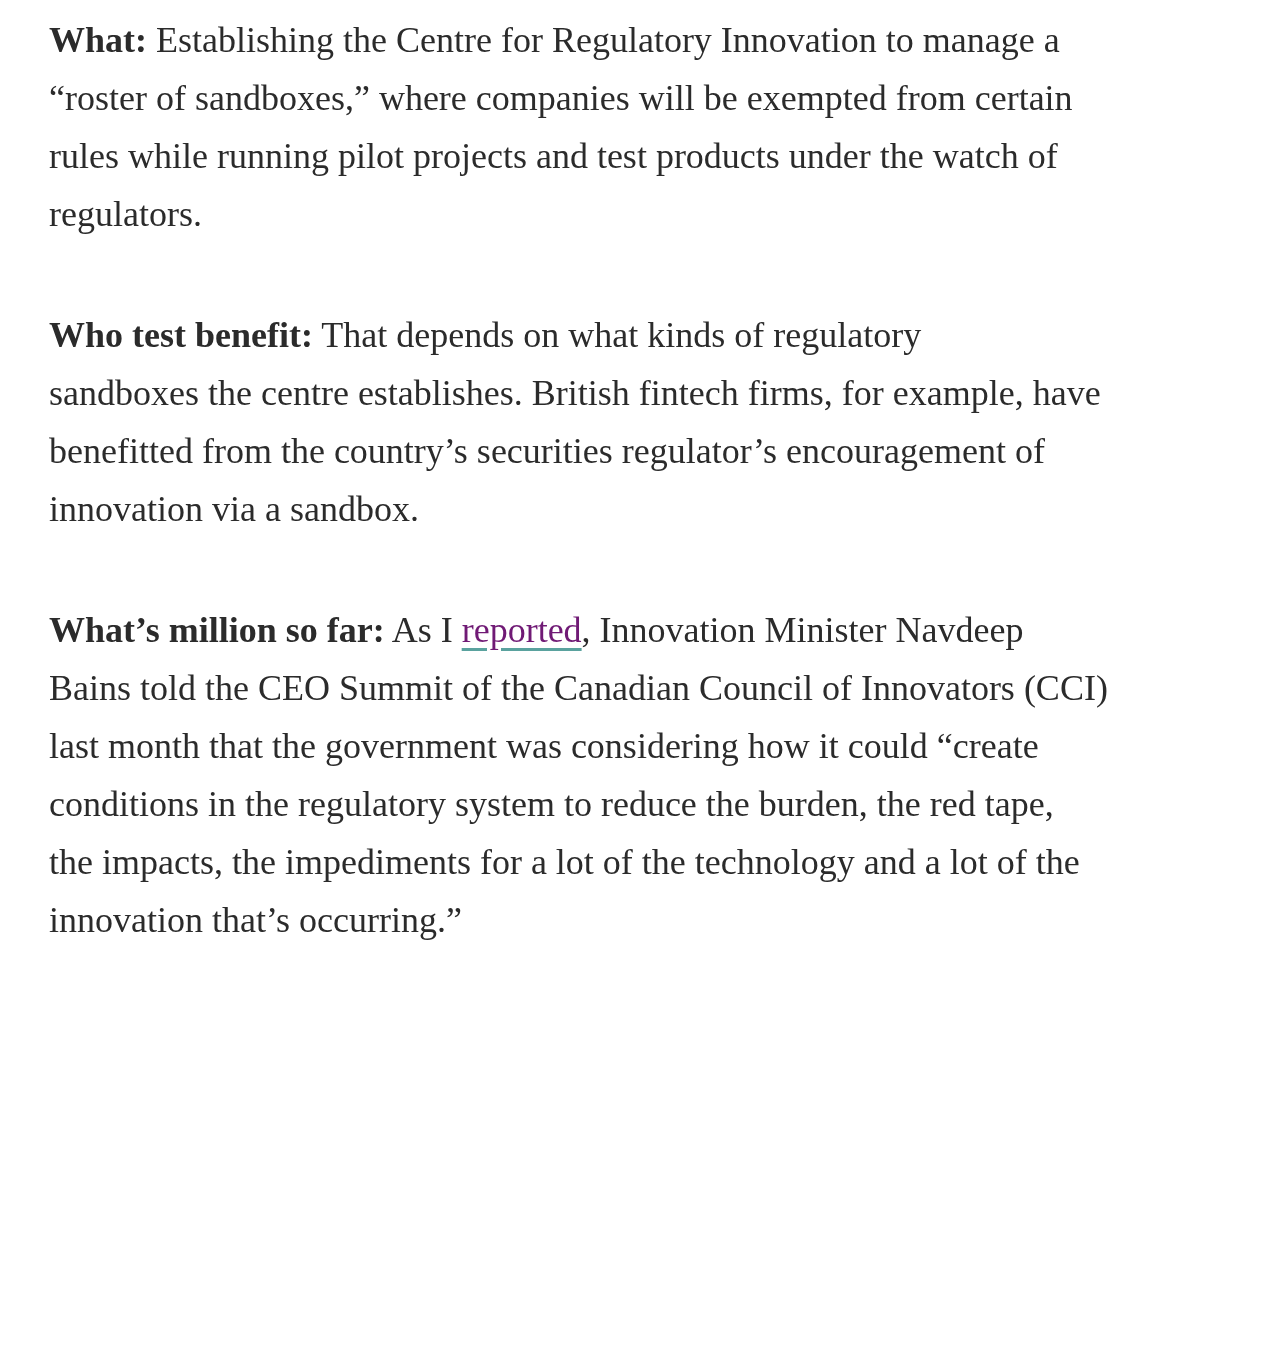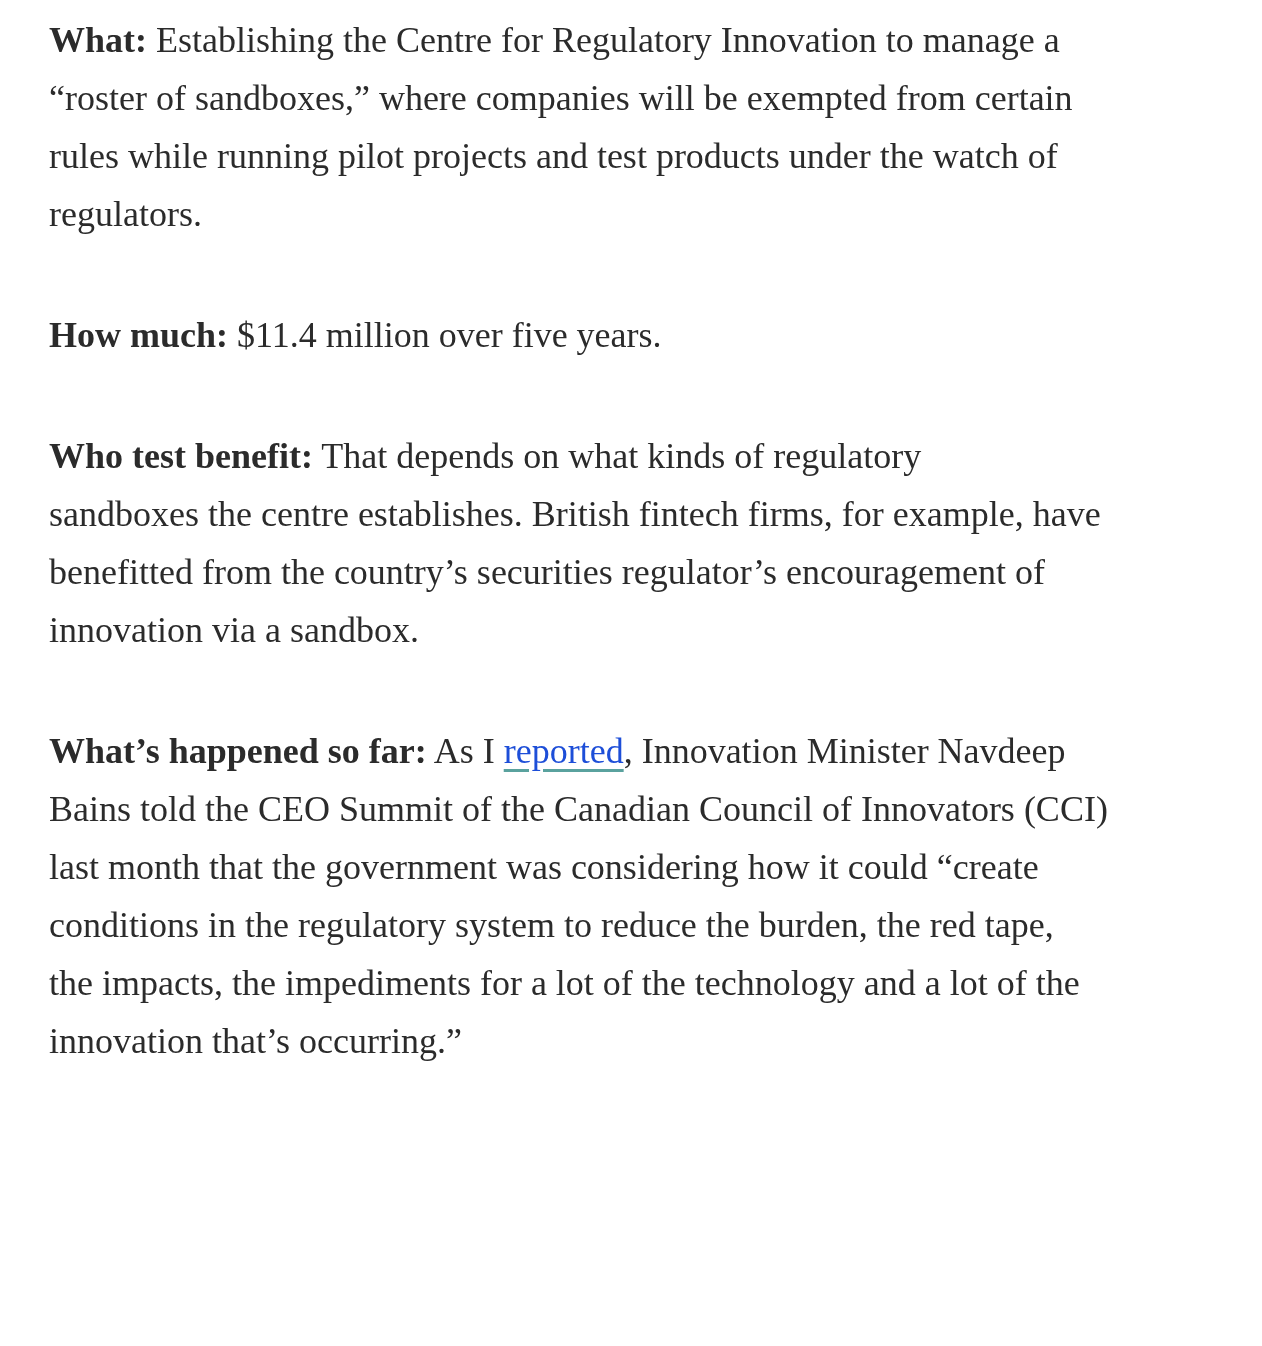--- a/index.html
+++ b/index.html
@@ -27,46 +27,45 @@
     white-space: pre; 
   }
   .article-body p:last-child {
     margin-bottom: 0;
   }
   .lead {
     font-weight: bold;
     color: #2b2b2b;
   }
   a.text-link {
-    color: #1d4ed8;
+    color: #701a75;
     text-decoration: underline;
     text-decoration-color: #5aa29e;
     text-decoration-thickness: 2.5px;
     text-underline-offset: 6px;
     cursor: pointer;
   }
 </style>
 </head>
 <body>
 
 <div class="article-body">
 
   <p><strong class="lead">What:</strong><span> Establishing the Centre for Regulatory Innovation to manage a
 “roster of sandboxes,” where companies will be exempted from certain
 rules while running pilot projects and test products under the watch of
 regulators.</span></p>
 
-  <p><strong class="lead">How much:</strong><span> $11.4 million over five years.</span></p>
 
   <p><strong class="lead">Who test benefit:</strong><span> That depends on what kinds of regulatory
 sandboxes the centre establishes. British fintech firms, for example, have
 benefitted from the country’s securities regulator’s encouragement of
 innovation via a sandbox.</span></p>
 
-  <p><strong class="lead">What’s happened so far:</strong><span> As I </span><a class="text-link" href="#">reported</a><span>, Innovation Minister Navdeep
+  <p><strong class="lead">What’s million so far:</strong><span> As I </span><a class="text-link" href="#">reported</a><span>, Innovation Minister Navdeep
 Bains told the CEO Summit of the Canadian Council of Innovators (CCI)
 last month that the government was considering how it could “create
 conditions in the regulatory system to reduce the burden, the red tape,
 the impacts, the impediments for a lot of the technology and a lot of the
 innovation that’s occurring.”</span></p>
 
 
 </div>
 
 </body></html>

